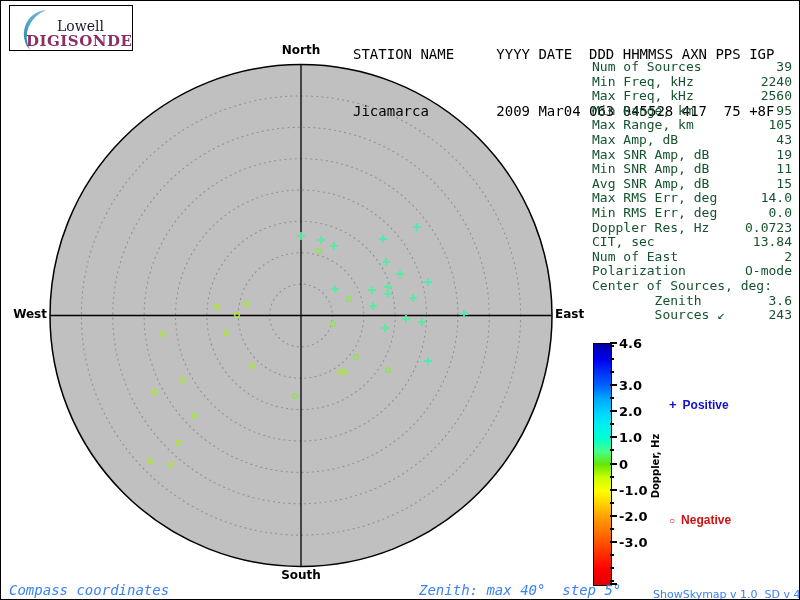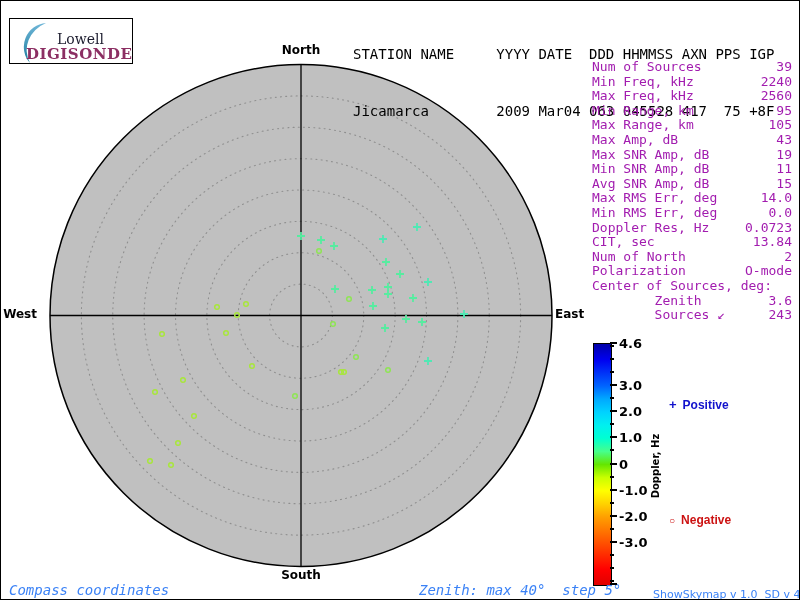--- a/index.html
+++ b/index.html
@@ -2,36 +2,36 @@
 <html><head>
 <meta charset="utf-8">
 <style>
   html,body{margin:0;padding:0;background:#fff;}
   #frame{
     position:relative;width:798px;height:598px;border:1px solid #000;
     background:#fff;font-family:"DejaVu Sans Mono","Liberation Mono",monospace;
     overflow:hidden;
   }
   
-  #logo{position:absolute;left:8px;top:17px;width:122px;height:44px;border:1px solid #000;background:#fff;}
+  #logo{position:absolute;left:8px;top:4px;width:122px;height:44px;border:1px solid #000;background:#fff;}
   #logo svg{position:absolute;left:6px;top:2px;}
   .logo-lowell{position:absolute;left:47px;top:12px;font-family:"DejaVu Serif","Liberation Serif",serif;
     font-size:14px;color:#1c1c2e;}
   .logo-digisonde{position:absolute;left:16px;top:26px;font-family:"DejaVu Serif","Liberation Serif",serif;
     font-size:15px;font-weight:bold;letter-spacing:.5px;color:#8c2f63;}
   
   #header{position:absolute;left:352px;top:6px;font-weight:normal;font-size:14px;line-height:19px;white-space:pre;color:#000;}
   
-  #stats{position:absolute;left:591px;top:58px;width:200px;font-size:13px;color:#a21caf;}
+  #stats{position:absolute;left:591px;top:58px;width:200px;font-size:13px;color:#14532d;}
   .stat-row{display:flex;justify-content:space-between;height:14.6px;white-space:pre;}
   
   .compass{position:absolute;font-family:"DejaVu Sans","Liberation Sans",sans-serif;font-weight:bold;font-size:12px;color:#000;}
   #lbl-north{left:300px;top:42px;transform:translateX(-50%);}
   #lbl-south{left:300px;top:567px;transform:translateX(-50%);}
-  #lbl-west{left:36px;top:306px;transform:translateX(-100%);text-align:right;}
+  #lbl-west{left:46px;top:306px;transform:translateX(-100%);text-align:right;}
   #lbl-east{left:554px;top:306px;}
   
   #colorbar{position:absolute;left:592px;top:342px;width:17px;height:241px;border:1px solid #000;}
   .cb-tick{position:absolute;background:#000;height:2px;}
   .cb-label{position:absolute;font-family:"DejaVu Sans","Liberation Sans",sans-serif;
     font-weight:bold;font-size:13px;transform:translateY(-50%);color:#000;}
   #cb-title{position:absolute;left:654px;top:465px;transform:translate(-50%,-50%) rotate(-90deg);
     font-family:"DejaVu Sans","Liberation Sans",sans-serif;font-weight:bold;font-size:10px;white-space:nowrap;color:#000;}
   
   .legend{position:absolute;font-family:Liberation Sans, sans-serif;font-weight:bold;font-size:12px;}
@@ -129,21 +129,21 @@
       <div class="stat-row"><span>Min Range, km</span><span>95</span></div>
       <div class="stat-row"><span>Max Range, km</span><span>105</span></div>
       <div class="stat-row"><span>Max Amp, dB</span><span>43</span></div>
       <div class="stat-row"><span>Max SNR Amp, dB</span><span>19</span></div>
       <div class="stat-row"><span>Min SNR Amp, dB</span><span>11</span></div>
       <div class="stat-row"><span>Avg SNR Amp, dB</span><span>15</span></div>
       <div class="stat-row"><span>Max RMS Err, deg</span><span>14.0</span></div>
       <div class="stat-row"><span>Min RMS Err, deg</span><span>0.0</span></div>
       <div class="stat-row"><span>Doppler Res, Hz</span><span>0.0723</span></div>
       <div class="stat-row"><span>CIT, sec</span><span>13.84</span></div>
-      <div class="stat-row"><span>Num of North</span><span>2</span></div>
+      <div class="stat-row"><span>Num of East</span><span>2</span></div>
       <div class="stat-row"><span>Polarization</span><span>O-mode</span></div>
       <div class="stat-row"><span>Center of Sources, deg:</span><span></span></div>
       <div class="stat-row"><span>        Zenith</span><span>3.6</span></div>
       <div class="stat-row"><span>        Sources ↙</span><span>243</span></div>
     </div>
 
   <div class="compass" id="lbl-north">North</div>
   <div class="compass" id="lbl-south">South</div>
   <div class="compass" id="lbl-west">West</div>
   <div class="compass" id="lbl-east">East</div>

